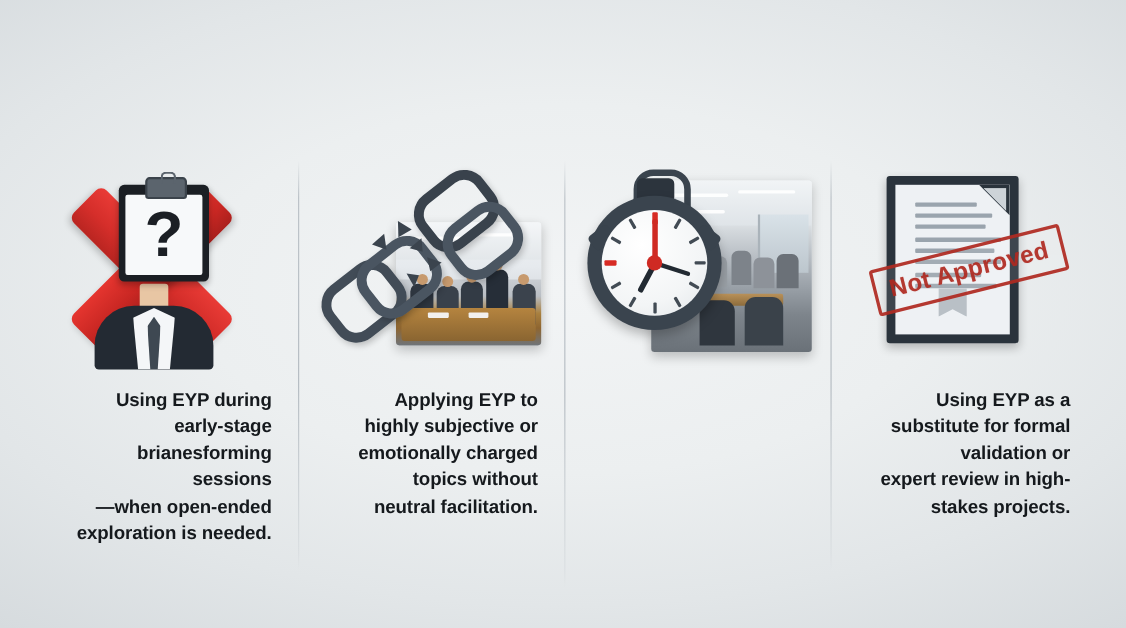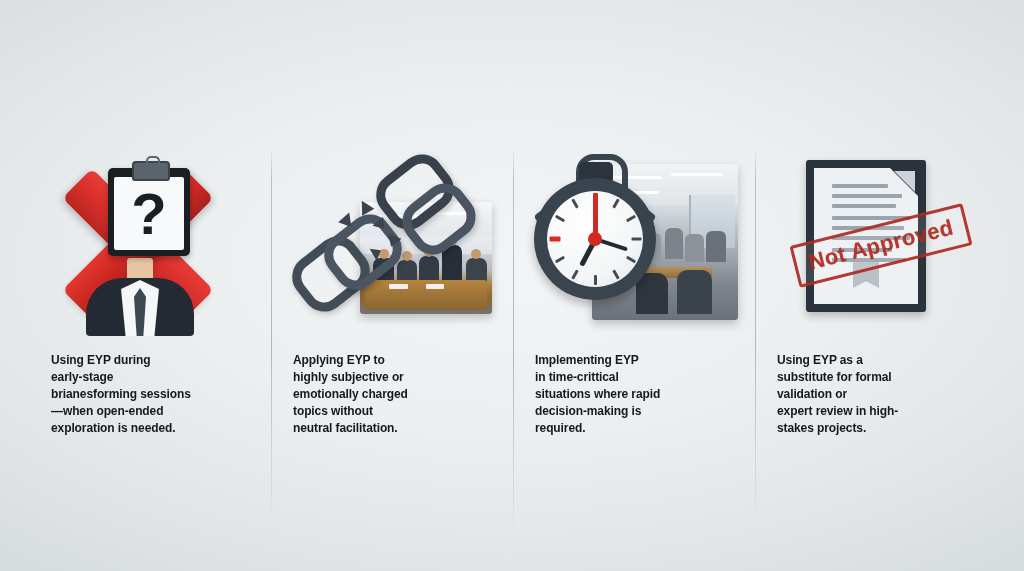--- a/index.html
+++ b/index.html
@@ -486,23 +486,23 @@
     opacity: 0.93;
     white-space: nowrap;
     background: rgba(255,255,255,0.10);
     text-shadow: 0 0 1px rgba(176,43,34,0.4);
   }
 
   
   .caption {
     margin-top: 14px;
     width: 196px;
-    text-align: left;
+    text-align: right;
     font-family: "Liberation Sans", sans-serif;
-    font-size: 12px;
+    font-size: 17px;
     font-weight: bold;
     line-height: 1.42;
     color: #15191d;
     letter-spacing: -0.1px;
     white-space: pre-line;
   }
 </style>
 </head>
 <body>
 
@@ -639,25 +639,20 @@
                   </div>
                 <div class="hand minute" style="transform:rotate(0deg);"></div>
                 <div class="hand second" style="transform:rotate(108deg);"></div>
                 <div class="hand hour" style="transform:rotate(208deg);"></div>
                 <div class="sw-pin"></div>
               </div>
             </div>
           </div>
         </div>
       </div>
-      <div class="caption">Implementing EYP
-in time-crittical
-situations where rapid
-decision-making is
-required.</div>
     </div>
 
     <div class="column">
       <div class="icon-stage">
         <div class="doc-stage">
           <div class="doc">
             <div class="page">
               <div class="line" style="top:16px;width:56px;"></div>
               <div class="line" style="top:26px;width:70px;"></div>
               <div class="line" style="top:36px;width:64px;"></div>

